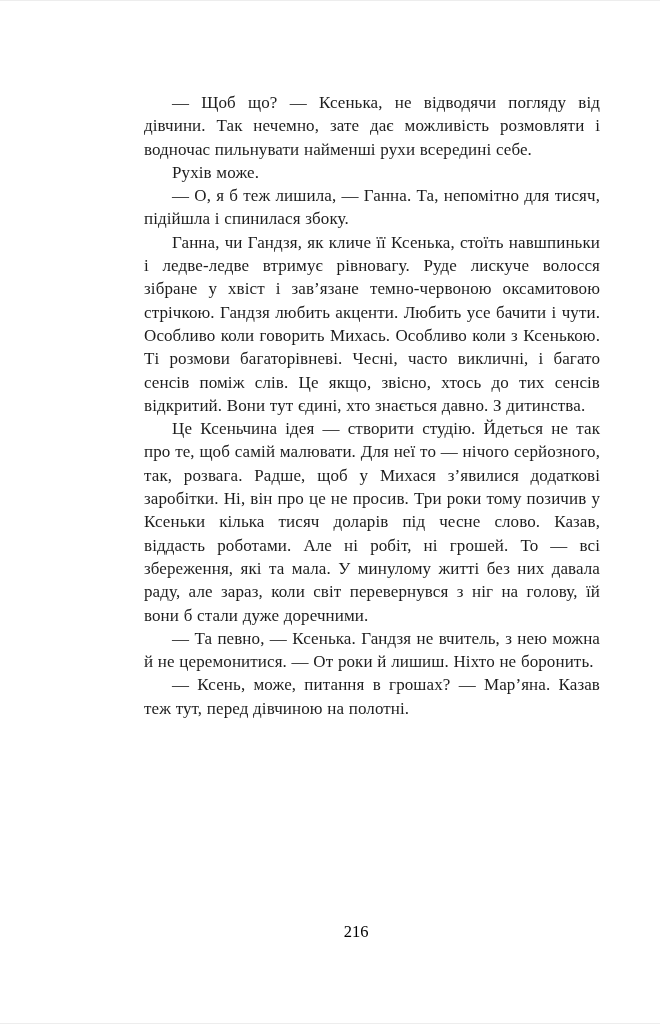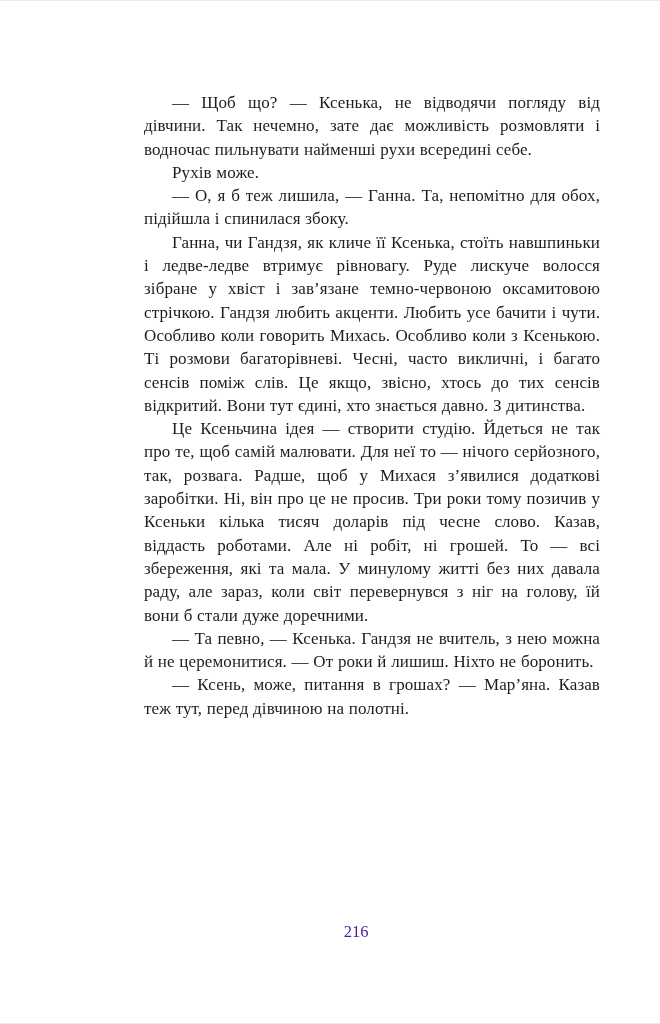--- a/index.html
+++ b/index.html
@@ -42,30 +42,30 @@
     -webkit-hyphens: auto;
     word-spacing: 0.3px;
   }
   .page-number {
     position: absolute;
     top: 921px;
     left: 128px;
     width: 456px;
     text-align: center;
     font-size: 16.5px;
-    color: #4c1d95;
+    color: #000000;
   }
 </style>
 </head>
 <body>
 
 <div class="page">
   <div class="text-block">
     <p>— Щоб що? — Ксенька, не відводячи погляду від дівчини. Так нечемно, зате дає можливість розмовляти і водночас пильнувати найменші рухи всередині себе.</p>
     <p>Рухів може.</p>
-    <p>— О, я б теж лишила, — Ганна. Та, непомітно для обох, підійшла і спинилася збоку.</p>
+    <p>— О, я б теж лишила, — Ганна. Та, непомітно для тисяч, підійшла і спинилася збоку.</p>
     <p>Ганна, чи Гандзя, як кличе її Ксенька, стоїть навшпиньки і ледве-ледве втримує рівновагу. Руде лискуче волосся зібране у хвіст і зав’язане темно-червоною оксамитовою стрічкою. Гандзя любить акценти. Любить усе бачити і чути. Особливо коли говорить Михась. Особливо коли з Ксенькою. Ті розмови багаторівневі. Чесні, часто викличні, і багато сенсів поміж слів. Це якщо, звісно, хтось до тих сенсів відкритий. Вони тут єдині, хто знається давно. З дитинства.</p>
     <p>Це Ксеньчина ідея — створити студію. Йдеться не так про те, щоб самій малювати. Для неї то — нічого серйозного, так, розвага. Радше, щоб у Михася з’явилися додаткові заробітки. Ні, він про це не просив. Три роки тому позичив у Ксеньки кілька тисяч доларів під чесне слово. Казав, віддасть роботами. Але ні робіт, ні грошей. То — всі збереження, які та мала. У минулому житті без них давала раду, але зараз, коли світ перевернувся з ніг на голову, їй вони б стали дуже доречними.</p>
     <p>— Та певно, — Ксенька. Гандзя не вчитель, з нею можна й не церемонитися. — От роки й лишиш. Ніхто не боронить.</p>
     <p>— Ксень, може, питання в грошах? — Мар’яна. Казав теж тут, перед дівчиною на полотні.</p>
   </div>
   <div class="page-number">216</div>
 </div>
 
 </body></html>

